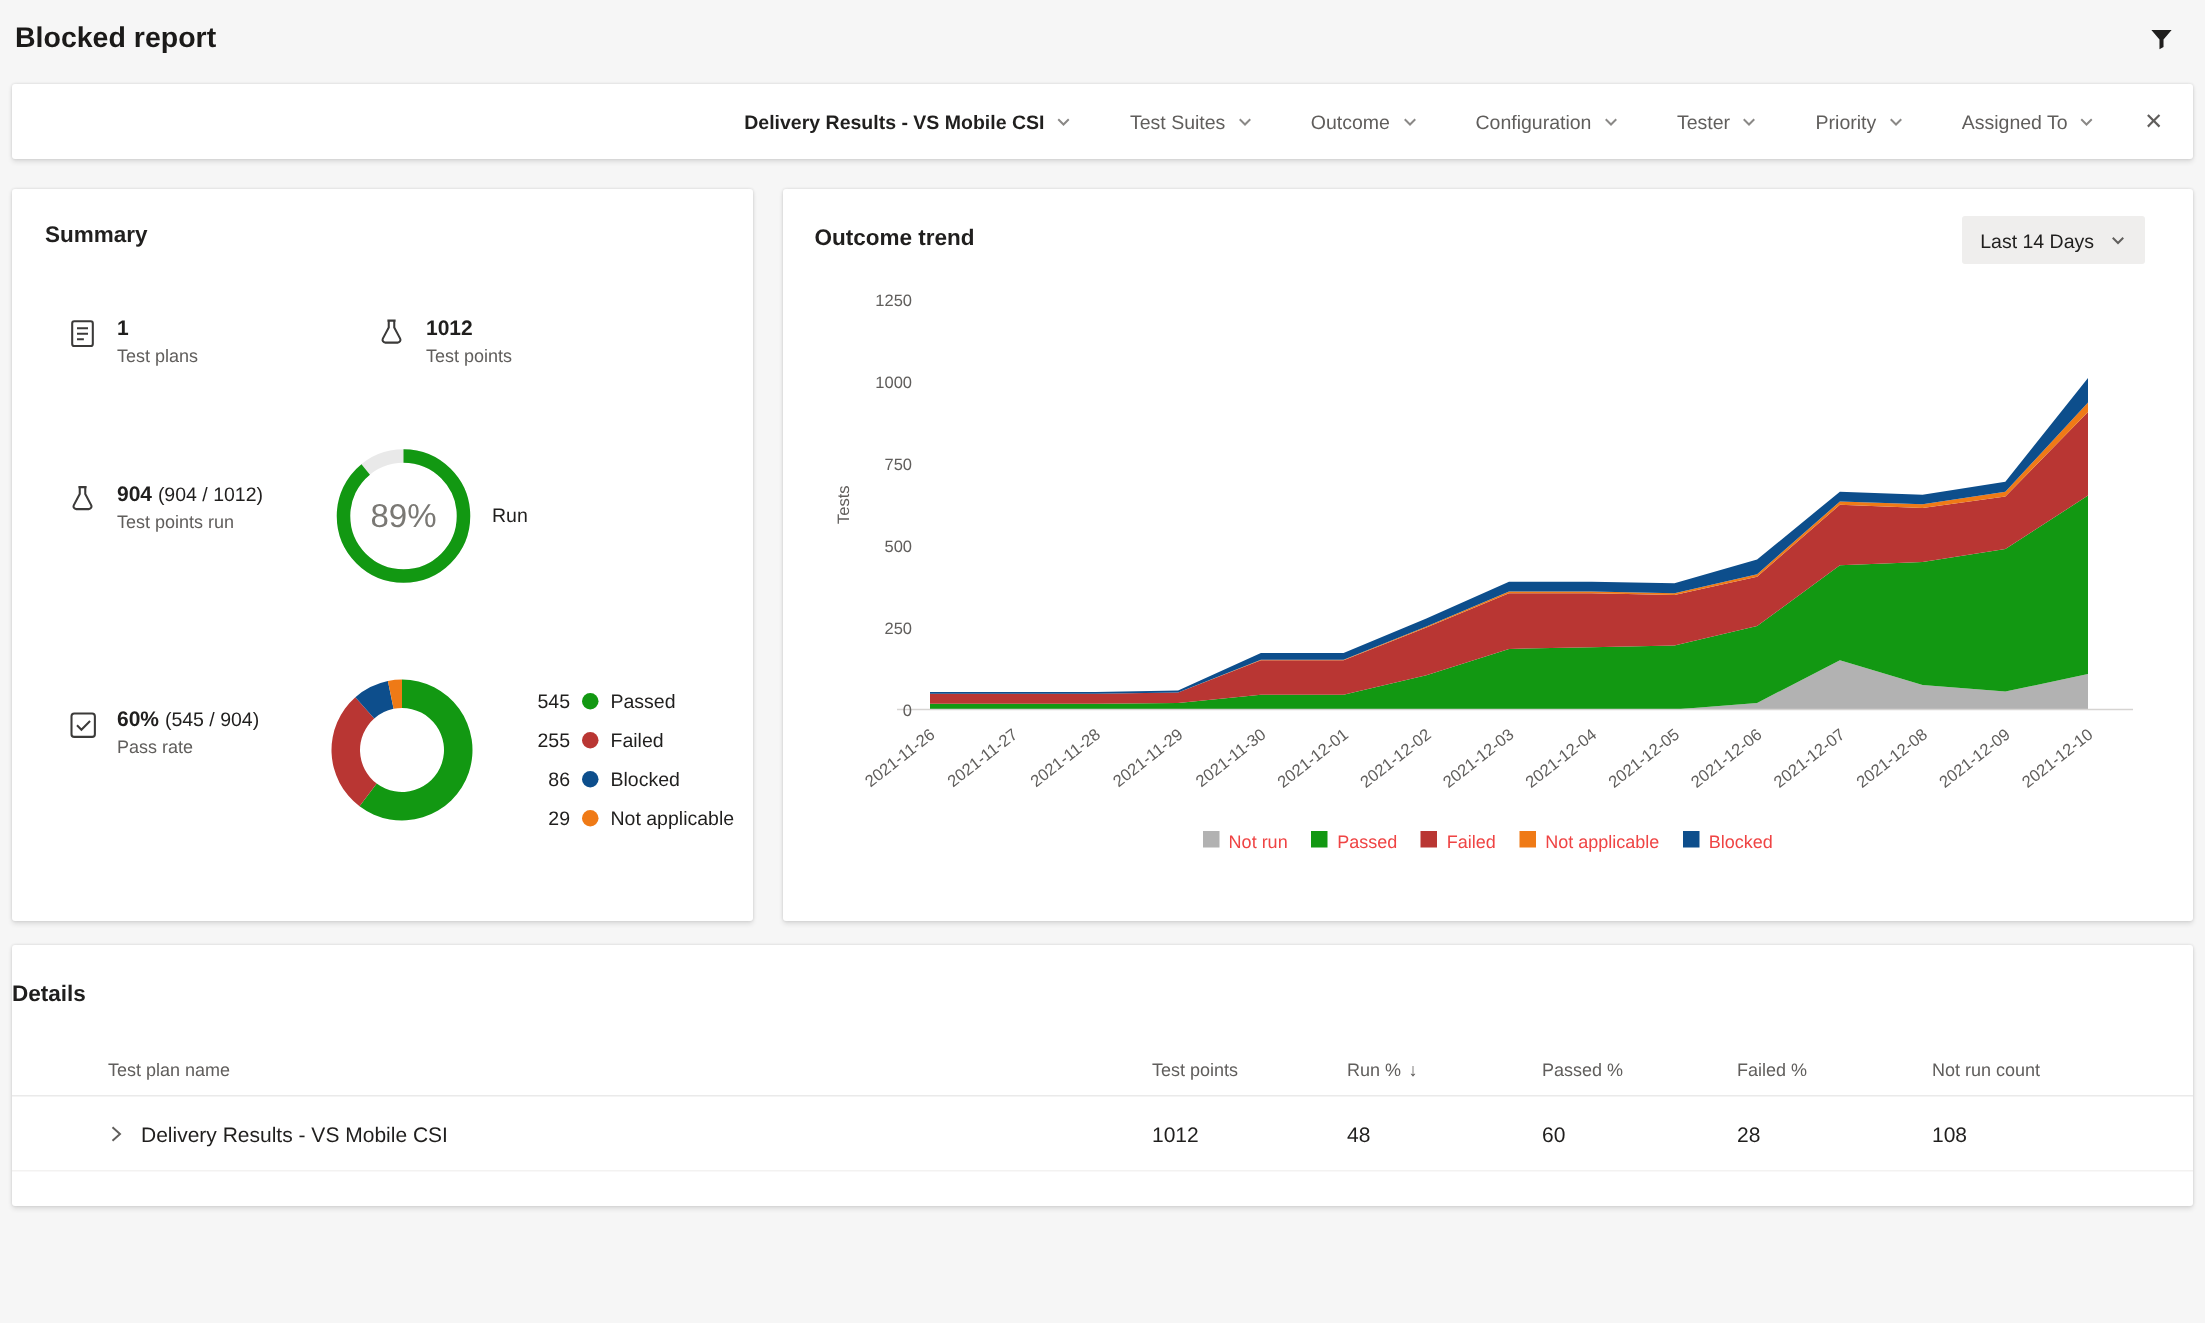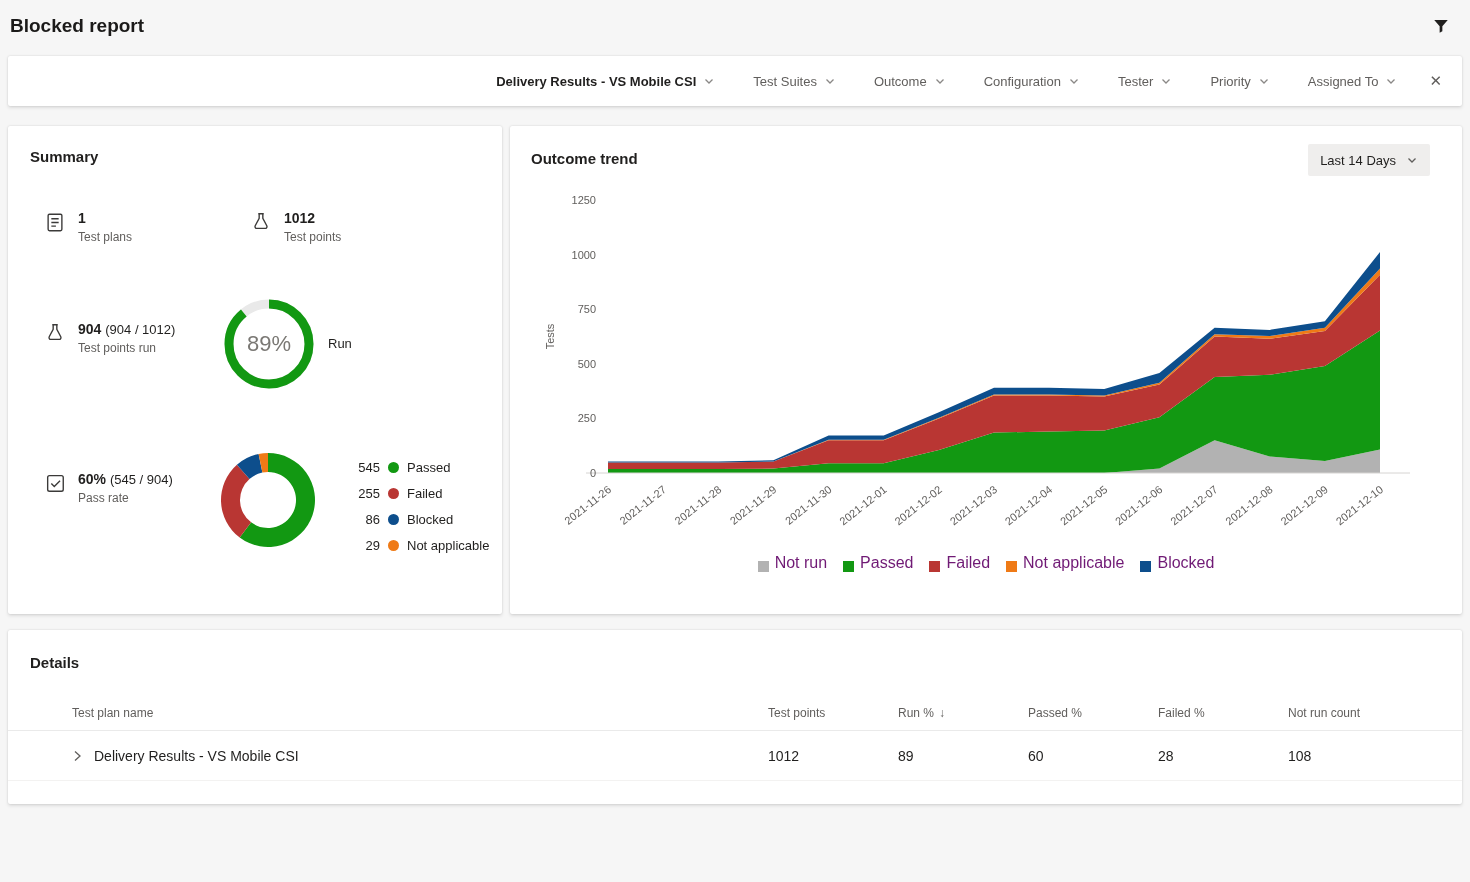--- a/index.html
+++ b/index.html
@@ -11,21 +11,21 @@
   .funnel-btn{cursor:pointer;display:flex;align-items:center}
 
   .filter-bar{margin:4px 8px 0;background:#fff;border-radius:2px;height:50px;
     box-shadow:0 0 2px rgba(0,0,0,.12),0 1.6px 3.6px rgba(0,0,0,.1);
     display:flex;align-items:center;justify-content:flex-end;padding:0 20px;gap:38px}
   .filter-item{display:flex;align-items:center;gap:7px;font-size:13px;color:#605e5c;cursor:pointer;white-space:nowrap}
   .filter-item.selected{color:#201f1e;font-weight:700}
   .filter-item .chev{color:#8a8886}
   .close-x{font-size:15px;color:#605e5c;cursor:pointer;margin-left:-6px}
 
-  .main-row{display:flex;gap:8px;margin:20px 8px 0}
+  .main-row{display:flex;gap:20px;margin:20px 8px 0}
   .card{background:#fff;border-radius:2px;box-shadow:0 0 2px rgba(0,0,0,.12),0 1.6px 3.6px rgba(0,0,0,.1)}
   .card-title{font-size:15px;font-weight:700;color:#201f1e}
 
   .summary-card{width:494px;height:488px;position:relative}
   .summary-card .card-title{position:absolute;left:22px;top:22px}
   .stat{position:absolute;display:flex;gap:12px}
   .stat .s-icon{width:22px;height:22px;color:#3b3a39;flex:0 0 auto;margin-top:1px}
   .stat-value{font-size:14px;font-weight:700;color:#201f1e}
   .stat-detail{font-weight:400;font-size:13px}
   .stat-label{font-size:12px;color:#605e5c;margin-top:4px}
@@ -46,25 +46,25 @@
   .ol-dot{width:11px;height:11px;border-radius:50%;flex:0 0 auto}
 
   .trend-card{flex:1;height:488px;position:relative}
   .trend-card .card-title{position:absolute;left:21px;top:24px}
   .range-btn{position:absolute;right:32px;top:18px;height:30px;background:#efeeed;border-radius:2px;
     display:flex;align-items:center;gap:10px;padding:16px 12px;font-size:13px;color:#201f1e;cursor:pointer}
   .range-btn .chev{color:#605e5c}
   #trend-chart{position:absolute;left:0;top:50px}
   #trend-chart .tick{font-size:11px;fill:#605e5c}
   .trend-legend{position:absolute;left:0;right:0;top:428px;display:flex;justify-content:center;gap:16px}
-  .lg-item{display:flex;align-items:flex-end;gap:6px;font-size:16px;color:#701a75}
+  .lg-item{display:flex;align-items:flex-start;gap:6px;font-size:12px;color:#ef4444}
   .lg-swatch{width:11px;height:11px;display:inline-block}
 
   .details-card{margin:16px 8px 0;height:174px;position:relative;padding-top:24px}
-  .details-card .card-title{margin-left:22px}
+  .details-card .card-title{}
   .dt-header,.dt-row{display:grid;grid-template-columns:1fr 130px 130px 130px 130px 110px;
     align-items:center;padding:0 64px}
   .dt-header{height:36px;margin-top:24px;font-size:12px;color:#605e5c;border-bottom:1px solid #eaeaea}
   .dt-hcell{display:flex;align-items:center;gap:5px;cursor:pointer}
   .sort-arrow{font-size:12px;color:#605e5c}
   .dt-row{height:50px;font-size:14px;color:#201f1e;border-bottom:1px solid #f3f2f1;cursor:pointer}
   .dt-name{display:flex;align-items:center;gap:12px}
   .dt-name .chev-r{color:#605e5c}
 </style>
 </head>
@@ -283,18 +283,18 @@
     <div class="dt-hcell">Not run count</div>
   </div>
   <div class="dt-row">
     <div class="dt-name">
       <svg class="chev-r" width="10" height="12" viewBox="0 0 10 12">
           <path d="M3 1.5 8 6l-5 4.5" fill="none" stroke="currentColor" stroke-width="1.3"></path>
         </svg>
       <span>Delivery Results - VS Mobile CSI</span>
     </div>
     <div>1012</div>
-    <div>89</div>
+    <div>48</div>
     <div>60</div>
     <div>28</div>
     <div>108</div>
   </div>
 </section>
 
 </body></html>

